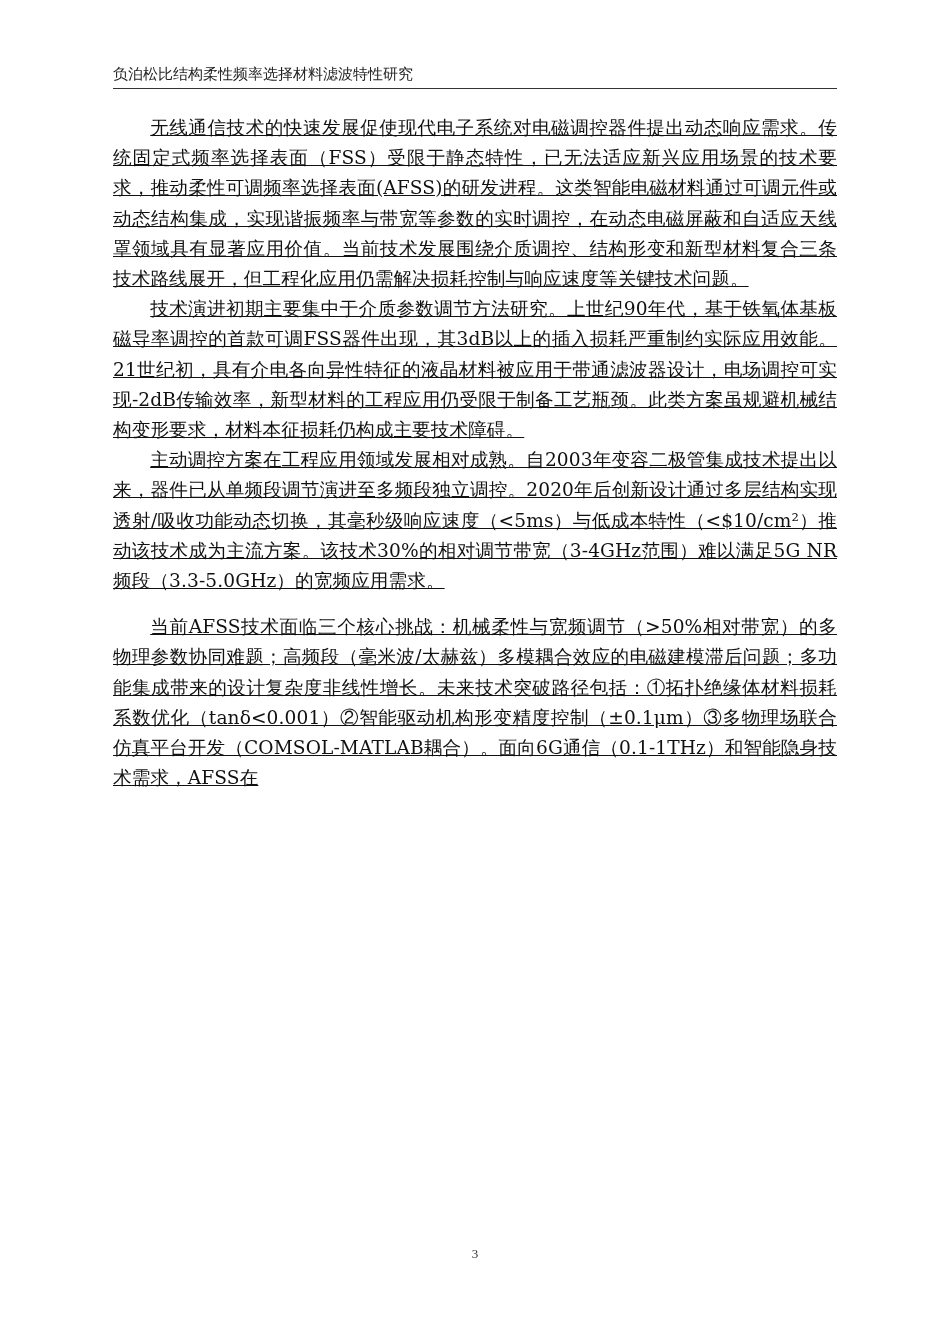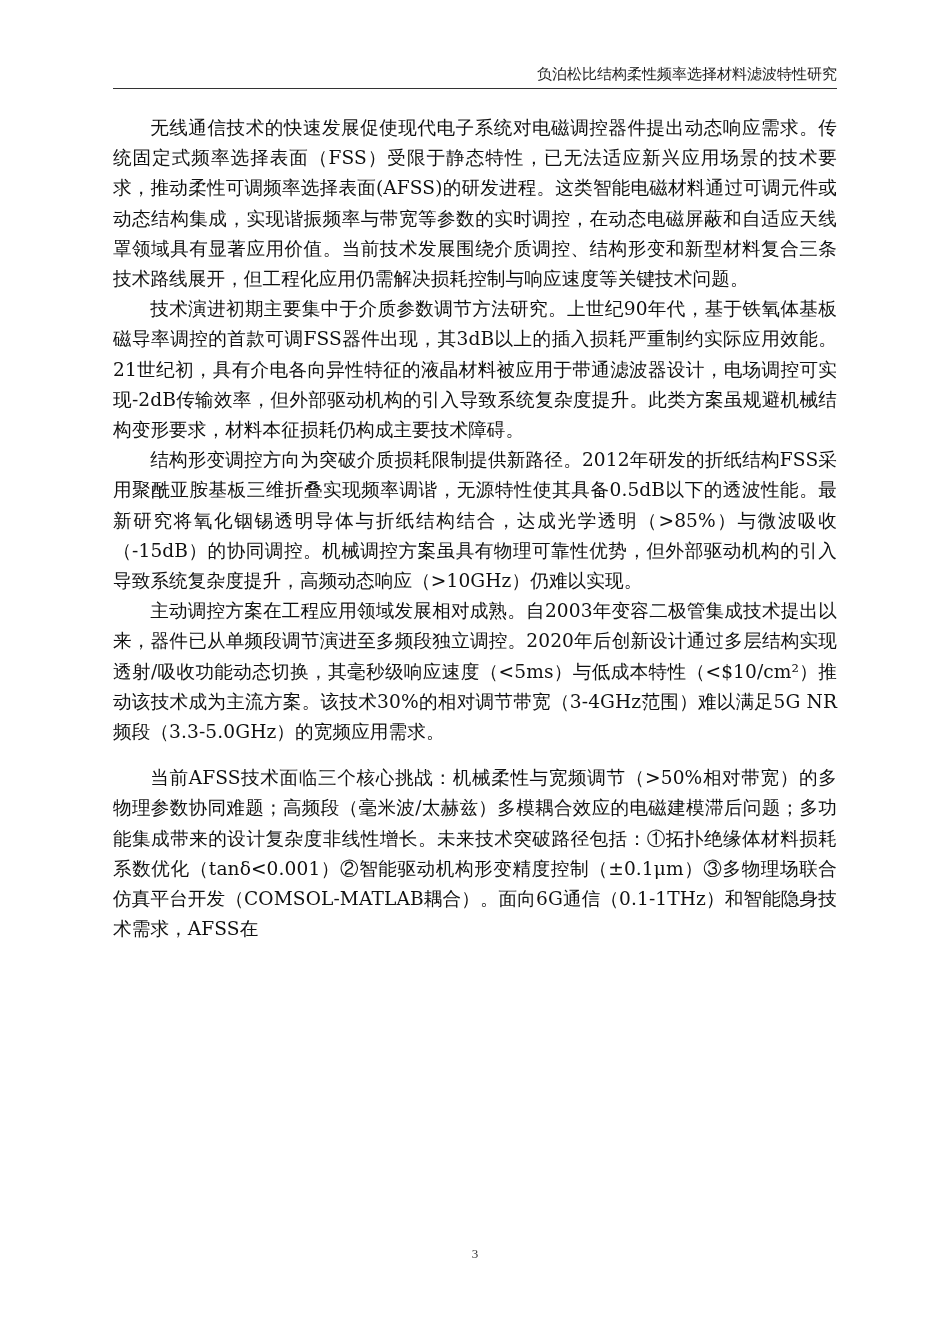--- a/index.html
+++ b/index.html
@@ -1,36 +1,35 @@
 <!DOCTYPE html>
 <html><head>
   <meta charset="utf-8">
   <style>
     html, body { margin: 0; padding: 0; background: #ffffff; }
     body { width: 950px; height: 1344px; position: relative; overflow: hidden;
            font-family: "DejaVu Serif", "Liberation Serif", serif; color: #111; }
     .page-header { position: absolute; left: 113px; top: 64px; width: 724px; height: 25px;
-                   text-align: right; font-size: 15px; line-height: 20px; color: #222;
+                   text-align: left; font-size: 15px; line-height: 20px; color: #222;
                    font-family: "DejaVu Sans", "Liberation Sans", sans-serif; }
     .header-rule { position: absolute; left: 113px; top: 88px; width: 724px; height: 0;
                    border-top: 1.5px solid #333; }
     .body-text { position: absolute; left: 113px; top: 113px; width: 724px; }
     .para { margin: 0; font-size: 18.6px; line-height: 30.2px; text-indent: 2em;
-            text-align: justify; letter-spacing: 0.1px; }
+            text-align: justify; letter-spacing: 0.1px; text-decoration: underline; }
     .para.gap { margin-top: 16px; }
     .page-number { position: absolute; left: 0; width: 950px; top: 1246px; text-align: center;
                    font-size: 13px; color: #333; font-family: "Liberation Serif", serif; }
   </style>
 </head>
 <body>
 
 <div class="page-header">负泊松比结构柔性频率选择材料滤波特性研究</div>
 <div class="header-rule"></div>
 
 <div class="body-text">
   <p class="para">无线通信技术的快速发展促使现代电子系统对电磁调控器件提出动态响应需求。传统固定式频率选择表面（FSS）受限于静态特性，已无法适应新兴应用场景的技术要求，推动柔性可调频率选择表面(AFSS)的研发进程。这类智能电磁材料通过可调元件或动态结构集成，实现谐振频率与带宽等参数的实时调控，在动态电磁屏蔽和自适应天线罩领域具有显著应用价值。当前技术发展围绕介质调控、结构形变和新型材料复合三条技术路线展开，但工程化应用仍需解决损耗控制与响应速度等关键技术问题。</p>
-  <p class="para">技术演进初期主要集中于介质参数调节方法研究。上世纪90年代，基于铁氧体基板磁导率调控的首款可调FSS器件出现，其3dB以上的插入损耗严重制约实际应用效能。21世纪初，具有介电各向异性特征的液晶材料被应用于带通滤波器设计，电场调控可实现-2dB传输效率，但外部驱动机构的引入导致系统复杂度提升。此类方案虽规避机械结构变形要求，材料本征损耗仍构成主要技术障碍。</p>
-  <p class="para">结构形变调控方向为突破介质损耗限制提供新路径。2012年研发的折纸结构FSS采用聚酰亚胺基板三维折叠实现频率调谐，无源特性使其具备0.5dB以下的透波性能。最新研究将氧化铟锡透明导体与折纸结构结合，达成光学透明（&gt;85%）与微波吸收（-15dB）的协同调控。机械调控方案虽具有物理可靠性优势，但外部驱动机构的引入导致系统复杂度提升，高频动态响应（&gt;10GHz）仍难以实现。</p>
+  <p class="para">技术演进初期主要集中于介质参数调节方法研究。上世纪90年代，基于铁氧体基板磁导率调控的首款可调FSS器件出现，其3dB以上的插入损耗严重制约实际应用效能。21世纪初，具有介电各向异性特征的液晶材料被应用于带通滤波器设计，电场调控可实现-2dB传输效率，新型材料的工程应用仍受限于制备工艺瓶颈。此类方案虽规避机械结构变形要求，材料本征损耗仍构成主要技术障碍。</p>
   <p class="para">主动调控方案在工程应用领域发展相对成熟。自2003年变容二极管集成技术提出以来，器件已从单频段调节演进至多频段独立调控。2020年后创新设计通过多层结构实现透射/吸收功能动态切换，其毫秒级响应速度（&lt;5ms）与低成本特性（&lt;$10/cm²）推动该技术成为主流方案。该技术30%的相对调节带宽（3-4GHz范围）难以满足5G NR频段（3.3-5.0GHz）的宽频应用需求。</p>
   <p class="para gap">当前AFSS技术面临三个核心挑战：机械柔性与宽频调节（&gt;50%相对带宽）的多物理参数协同难题；高频段（毫米波/太赫兹）多模耦合效应的电磁建模滞后问题；多功能集成带来的设计复杂度非线性增长。未来技术突破路径包括：①拓扑绝缘体材料损耗系数优化（tanδ&lt;0.001）②智能驱动机构形变精度控制（±0.1μm）③多物理场联合仿真平台开发（COMSOL-MATLAB耦合）。面向6G通信（0.1-1THz）和智能隐身技术需求，AFSS在</p>
 </div>
 
 <div class="page-number">3</div>
 
 </body></html>

